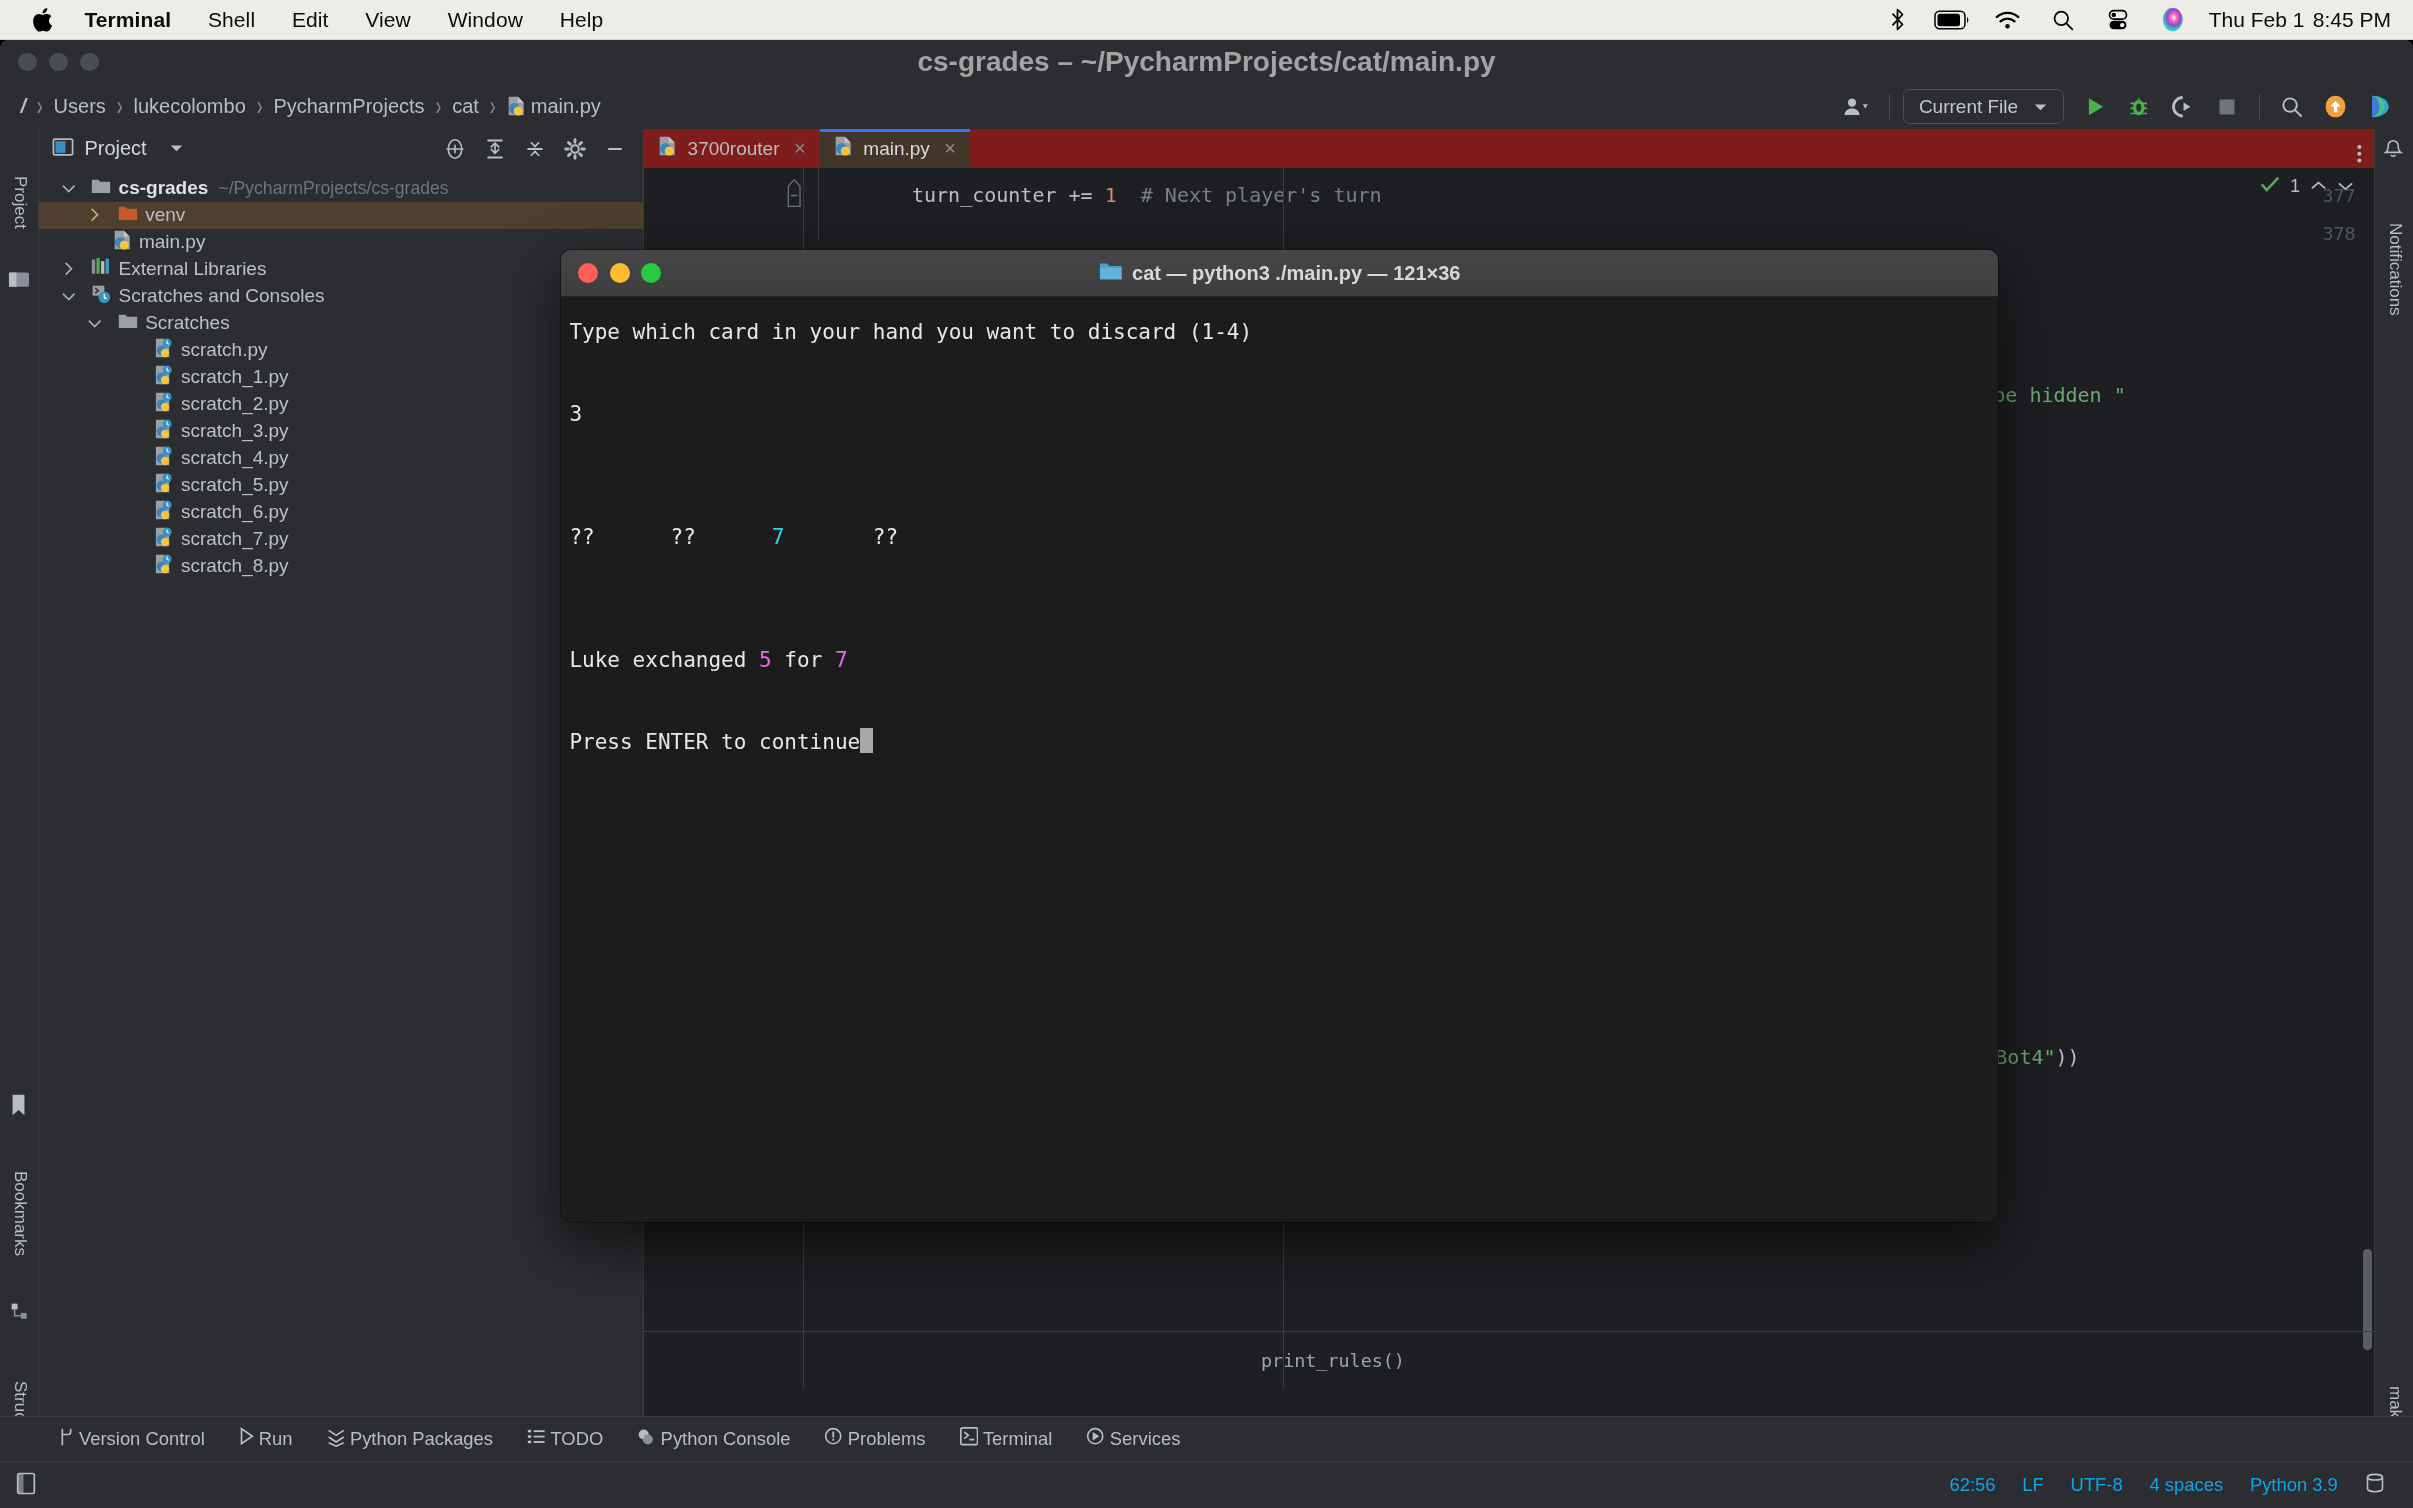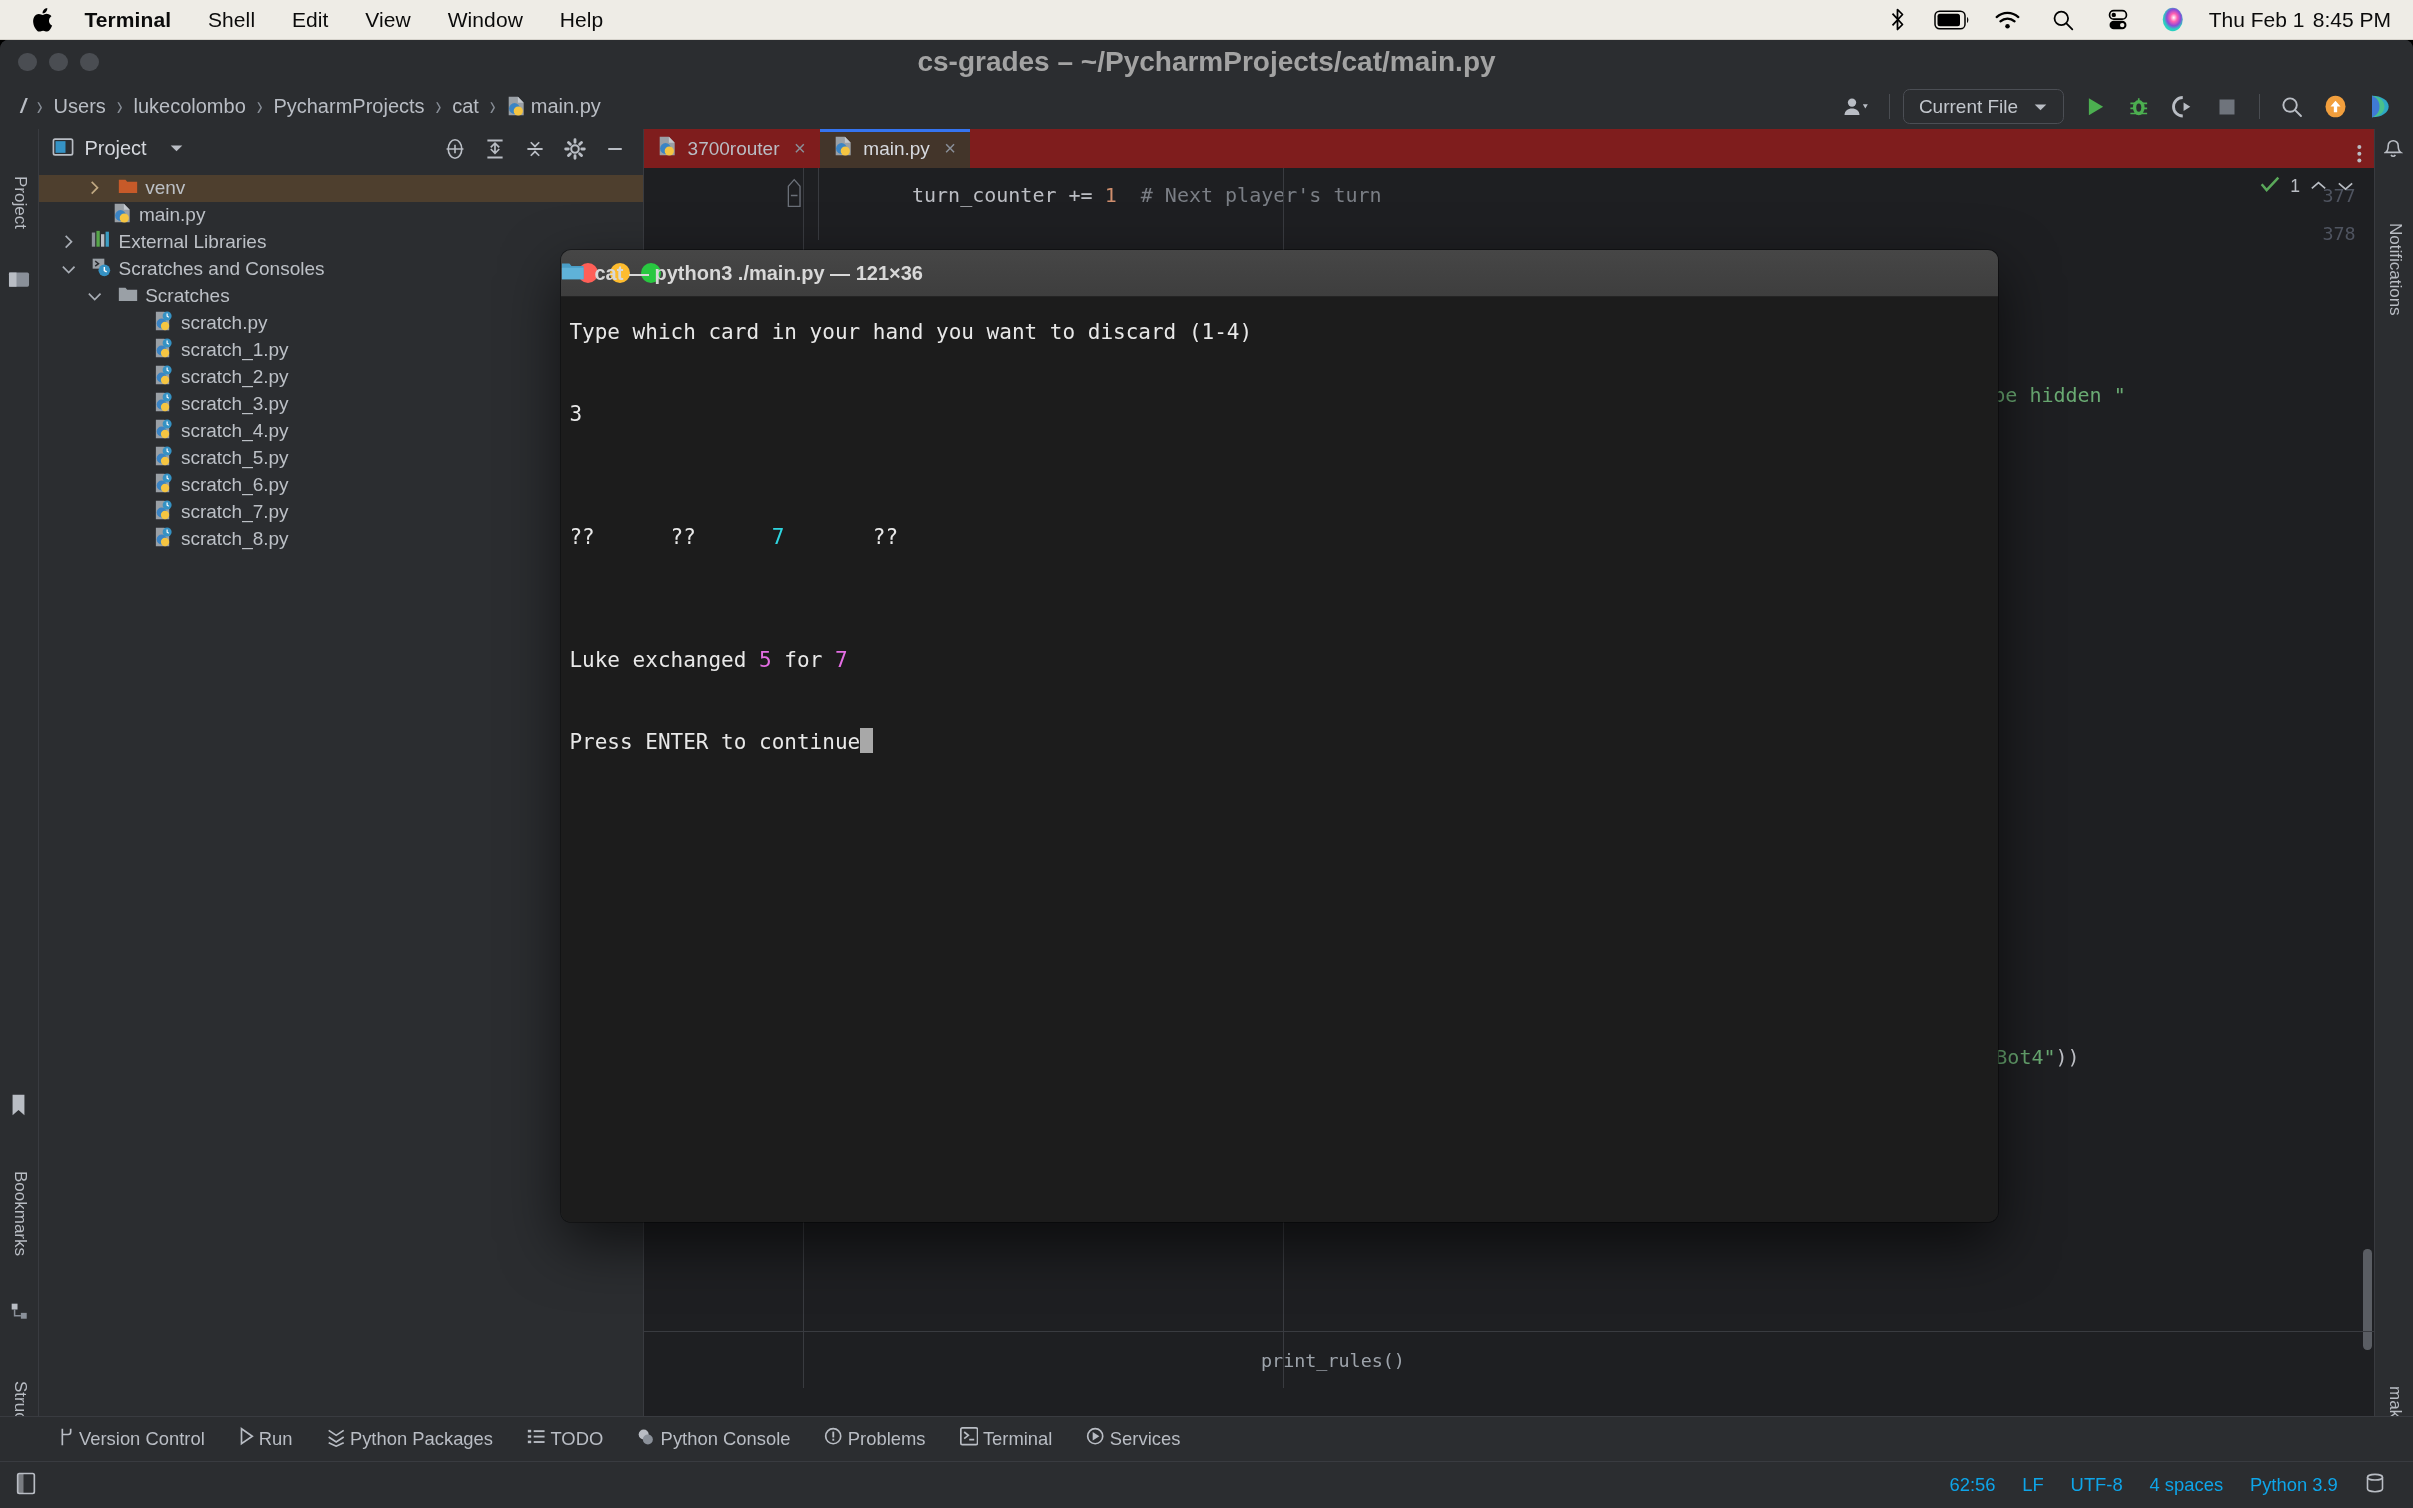--- a/index.html
+++ b/index.html
@@ -218,21 +218,21 @@
     border-bottom:0.8px solid #242424;
   }
   .tlights{ display:flex; gap:11.7px; margin-left:17px; }
   .tl{ width:20px;height:20px;border-radius:50%; }
   .tl.r{ background:#ff5f57; }
   .tl.y{ background:#febc2e; }
   .tl.g{ background:#28c840; }
   #term-title{
     position:absolute; left:0; right:0; text-align:center;
     font-size:20px; font-weight:bold; color:#d8d8d8;
-    display:flex; align-items:center; justify-content:flex-start; gap:10px;
+    display:flex; align-items:center; justify-content:center; gap:10px;
   }
   #term-body{
     background:#1c1c1c; width:100%; height:925px;
     padding:15px 0 0 8.4px;
     font-family:"DejaVu Sans Mono", monospace; font-size:21px; color:#e8e8e8;
   }
   .tline{ height:41px; white-space:pre; line-height:41px; }
   .c-cyan{ color:#2fd6e0; }
   .c-mag{ color:#e46ee4; }
   .cursor{
@@ -478,20 +478,34 @@
           <div class="ph-btn">
             <svg width="22" height="22" viewBox="0 0 26 26">
                 <path d="M5 13h16" stroke="#b9bdc4" stroke-width="2.4"></path>
               </svg>
           </div>
         </div>
       </div>
 
       <div id="tree">
 
+        <div class="trow" style="padding-left:18.4px;">
+          <span class="chev">
+            <svg width="13.4" height="9.2" viewBox="0 0 16 11">
+                <path d="M1 2l7 7 7-7" fill="none" stroke="#a9aeb6" stroke-width="2"></path>
+              </svg>
+          </span>
+          <span style="margin-left:11.7px;">
+            <svg width="20" height="17" viewBox="0 0 24 20">
+                <path d="M1 3h8l2 2.5h12V19H1z" fill="#9aa0a6"></path>
+              </svg>
+          </span>
+          <span class="tlabel tbold">cs-grades</span>
+          <span class="tsub">~/PycharmProjects/cs-grades</span>
+        </div>
 
         <div class="trow sel" style="padding-left:45px;">
           <span class="chev">
             <svg width="9.2" height="13.4" viewBox="0 0 11 16">
                 <path d="M2 1l7 7-7 7" fill="none" stroke="#c0a882" stroke-width="2"></path>
               </svg>
           </span>
           <span style="margin-left:11.7px;">
             <svg width="20" height="17" viewBox="0 0 24 20">
                 <path d="M1 3h8l2 2.5h12V19H1z" fill="#c75a29"></path>

